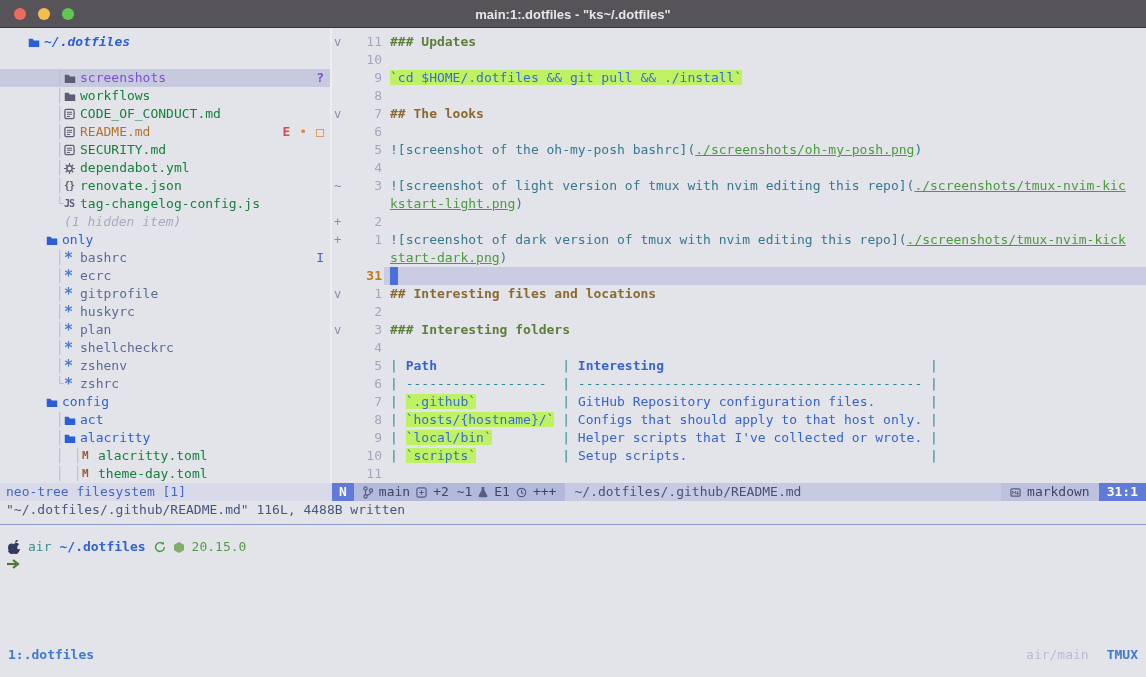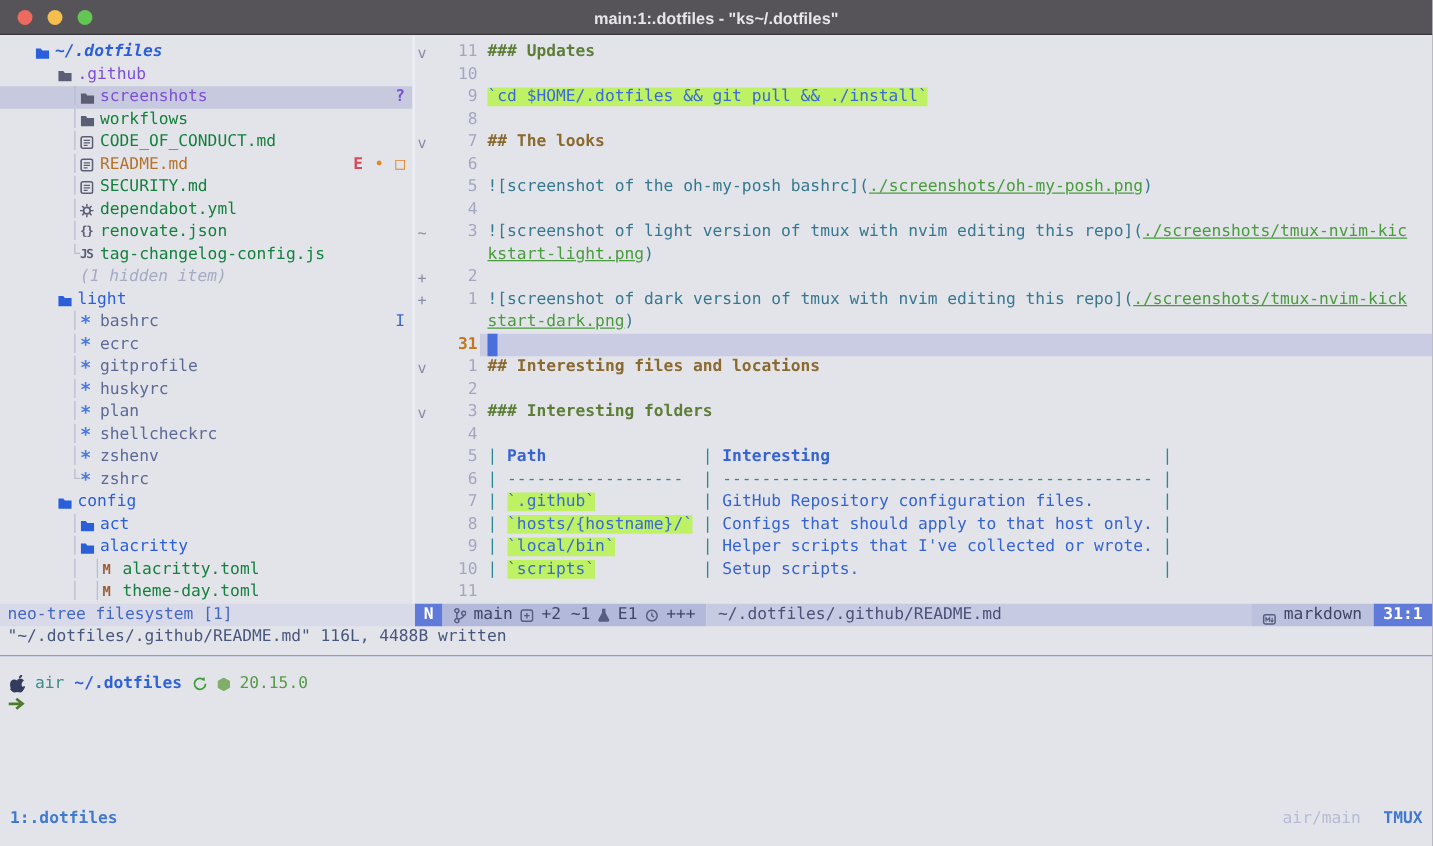--- a/index.html
+++ b/index.html
@@ -59,21 +59,21 @@
   .cursor{position:absolute;left:58px;top:0;width:8px;height:18px;background:#4a6edb;}
   
   .ntstatus{position:absolute;left:0;top:455px;width:332px;height:18px;background:#d8dae9;color:#4468c0;}
   .ntstatus span{margin-left:6px;}
   .sl{position:absolute;left:332px;right:0;top:455px;height:18px;display:flex;}
   .sl .seg{display:flex;align-items:center;white-space:pre;}
   .sl .mode{background:#5f7ad9;color:#ffffff;font-weight:bold;padding:0 7px;}
   .sl .git{background:#b3b9db;color:#3f4566;padding:0 9px;gap:6px;}
   .sl .git .slic{display:inline-flex;align-items:center;color:#565d82;}
   .sl .fpath{background:#c6cbe3;color:#4a5174;flex:1;padding:0 9px;}
-  .sl .ft{background:#bcc2de;color:#3f4566;padding:0 9px;gap:6px;align-items:flex-end;}
+  .sl .ft{background:#bcc2de;color:#3f4566;padding:0 9px;gap:6px;}
   .sl .ft .slic{color:#565d82;display:inline-flex;align-items:center;}
   .sl .pos{background:#5f7ad9;color:#ffffff;font-weight:bold;padding:0 8px;}
   
   .msgline{position:absolute;left:6px;top:473px;color:#47567c;white-space:pre;}
   .pane-div{position:absolute;left:0;top:496px;width:100%;height:1px;background:#8e99cc;}
   .promptline{position:absolute;left:8px;top:510px;height:18px;display:flex;align-items:center;gap:8px;white-space:pre;}
   .p-apple{color:#333c5e;display:inline-flex;}
   .p-host{color:#3a8d89;}
   .p-cwd{color:#2f62d4;font-weight:bold;}
   .p-sync{color:#3f9a3c;display:inline-flex;}
@@ -102,28 +102,20 @@
 
     <div class="sidebar" id="sidebar">
         <div class="trow" style="top: 5px;">
           <span class="ticon blue" style="left: 28px;">
             <svg width="12" height="11" viewBox="0 0 16 14">
               <path fill="currentColor" d="M1 2h5.2l1.6 2.2H15V13H1z"></path>
             </svg>
           </span>
           <span class="lbl root" style="left: 44px;">~/.dotfiles</span>
         </div>
-        <div class="trow" style="top: 23px;">
-          <span class="ticon dark" style="left: 46px;">
-            <svg width="12" height="11" viewBox="0 0 16 14">
-              <path fill="currentColor" d="M1 2h5.2l1.6 2.2H15V13H1z"></path>
-            </svg>
-          </span>
-          <span class="lbl mauve" style="left: 62px;">.github</span>
-        </div>
         <div class="trow sel" style="top: 41px;">
           <span class="guide" style="left: 56px;">│</span>
           <span class="ticon dark" style="left: 64px;">
             <svg width="12" height="11" viewBox="0 0 16 14">
               <path fill="currentColor" d="M1 2h5.2l1.6 2.2H15V13H1z"></path>
             </svg>
           </span>
           <span class="lbl mauve" style="left: 80px;">screenshots</span>
           <span class="badges">
             <span class="b q">?</span>
@@ -199,21 +191,21 @@
         </div>
         <div class="trow" style="top: 185px;">
           <span class="lbl faded" style="left: 64px;">(1 hidden item)</span>
         </div>
         <div class="trow" style="top: 203px;">
           <span class="ticon blue" style="left: 46px;">
             <svg width="12" height="11" viewBox="0 0 16 14">
               <path fill="currentColor" d="M1 2h5.2l1.6 2.2H15V13H1z"></path>
             </svg>
           </span>
-          <span class="lbl blue" style="left: 62px;">light</span>
+          <span class="lbl blue" style="left: 62px;">only</span>
         </div>
         <div class="trow" style="top: 221px;">
           <span class="guide" style="left: 56px;">│</span>
           <span class="ticon slateblue" style="left: 64px;">
             <span class="ti-star">*</span>
           </span>
           <span class="lbl slate" style="left: 80px;">bashrc</span>
           <span class="badges">
             <span class="b info">I</span>
           </span>

